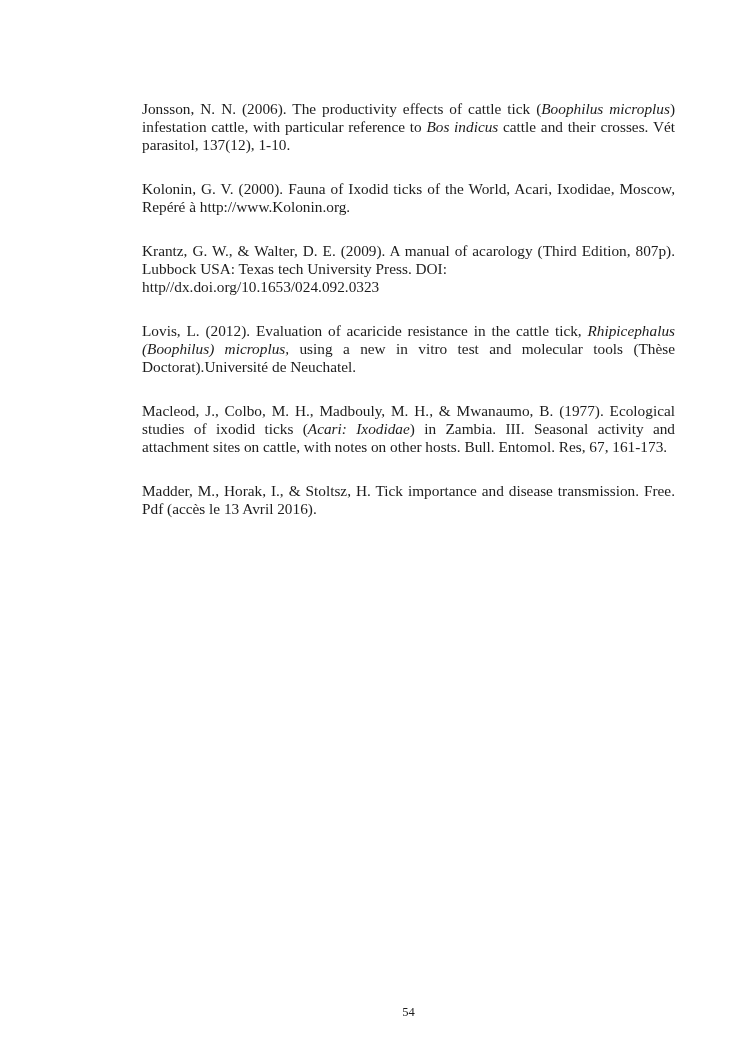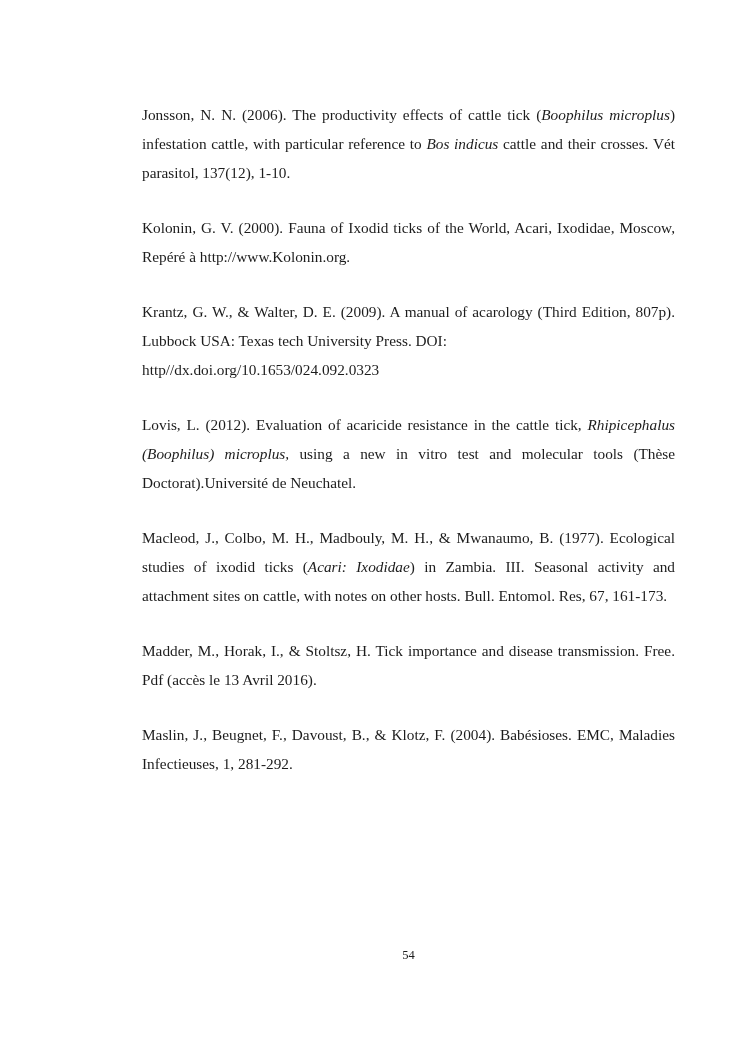--- a/index.html
+++ b/index.html
@@ -15,47 +15,46 @@
     overflow: hidden;
   }
   .text-column {
     position: absolute;
     left: 142px;
     top: 100px;
     width: 533px;
   }
   p.reference {
     font-size: 15.3px;
-    line-height: 29px;
+    line-height: 18px;
     text-align: justify;
     text-justify: inter-word;
     margin: 0 0 26px 0;
   }
   p.reference em {
     font-style: italic;
   }
   .page-footer {
     position: absolute;
     left: 142px;
-    top: 948px;
+    top: 1005px;
     width: 533px;
     text-align: center;
     font-size: 12.5px;
     color: #1c1c1c;
   }
 </style>
 </head>
 <body>
 
 <div class="document-page">
   <div class="text-column">
       <p class="reference"><span>Jonsson, N. N. (2006). The productivity effects of cattle tick (</span><em>Boophilus microplus</em><span>) infestation cattle, with particular reference to </span><em>Bos indicus</em><span> cattle and their crosses. Vét parasitol, 137(12), 1-10.</span></p>
       <p class="reference"><span>Kolonin, G. V. (2000). Fauna of Ixodid ticks of the World, Acari, Ixodidae, Moscow, Repéré à http://www.Kolonin.org.</span></p>
       <p class="reference"><span>Krantz, G. W., &amp; Walter, D. E. (2009). A manual of acarology (Third Edition, 807p). Lubbock USA: Texas tech University Press. DOI:</span><br><span>http//dx.doi.org/10.1653/024.092.0323</span></p>
       <p class="reference"><span>Lovis, L. (2012). Evaluation of acaricide resistance in the cattle tick, </span><em>Rhipicephalus (Boophilus) microplus,</em><span> using a new in vitro test and molecular tools (Thèse Doctorat).Université de Neuchatel.</span></p>
       <p class="reference"><span>Macleod, J., Colbo, M. H., Madbouly, M. H., &amp; Mwanaumo, B. (1977). Ecological studies of ixodid ticks (</span><em>Acari: Ixodidae</em><span>) in Zambia. III. Seasonal activity and attachment sites on cattle, with notes on other hosts. Bull. Entomol. Res, 67, 161-173.</span></p>
       <p class="reference"><span>Madder, M., Horak, I., &amp; Stoltsz, H. Tick importance and disease transmission. Free. Pdf (accès le 13 Avril 2016).</span></p>
-      <p class="reference"><span>Maslin, J., Beugnet, F., Davoust, B., &amp; Klotz, F. (2004). Babésioses. EMC, Maladies Infectieuses, 1, 281-292.</span></p>
     </div>
   <div class="page-footer">
     <span>54</span>
   </div>
 </div>
 
 </body></html>

